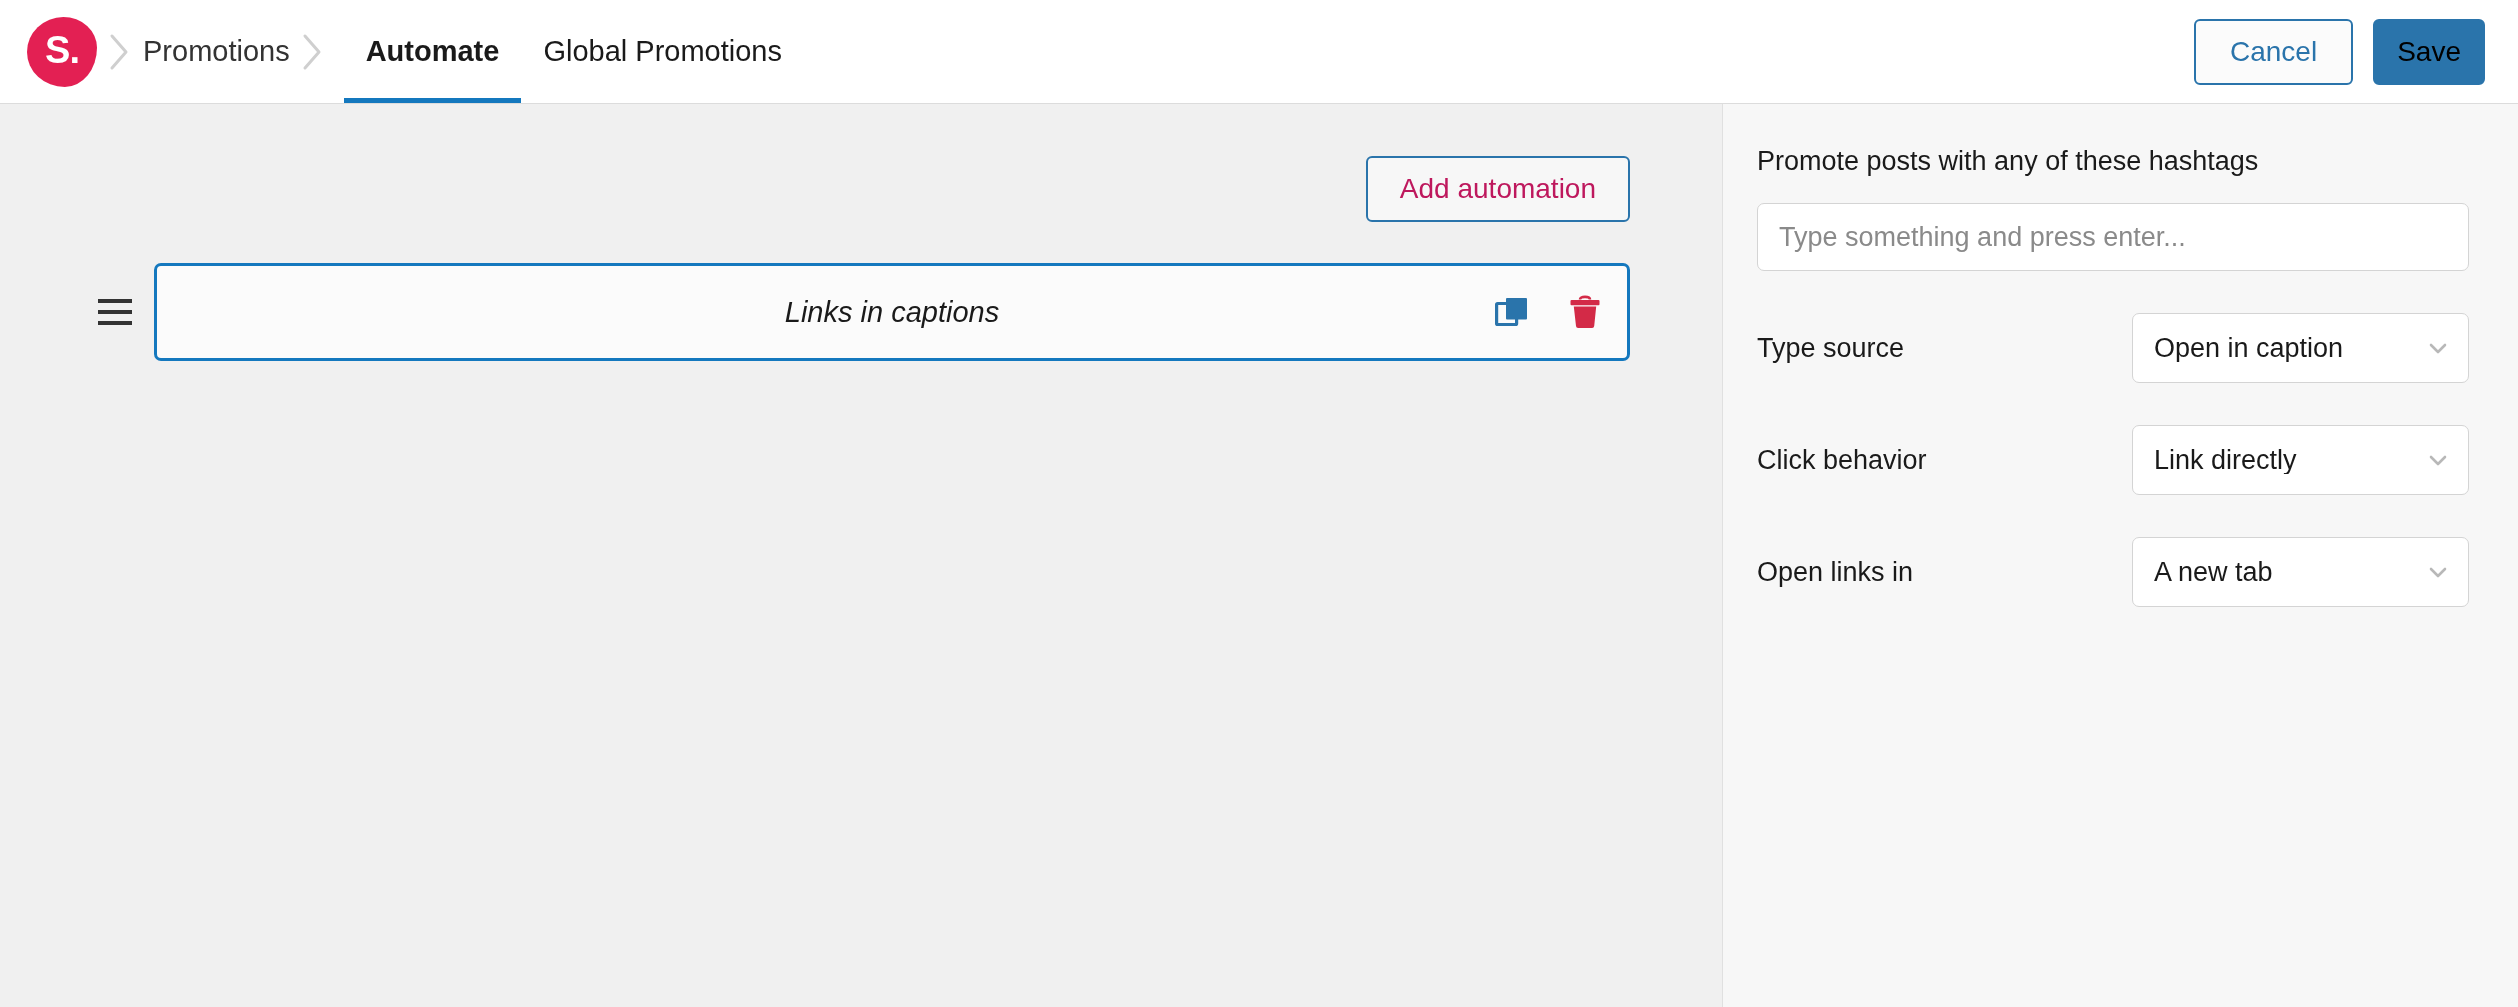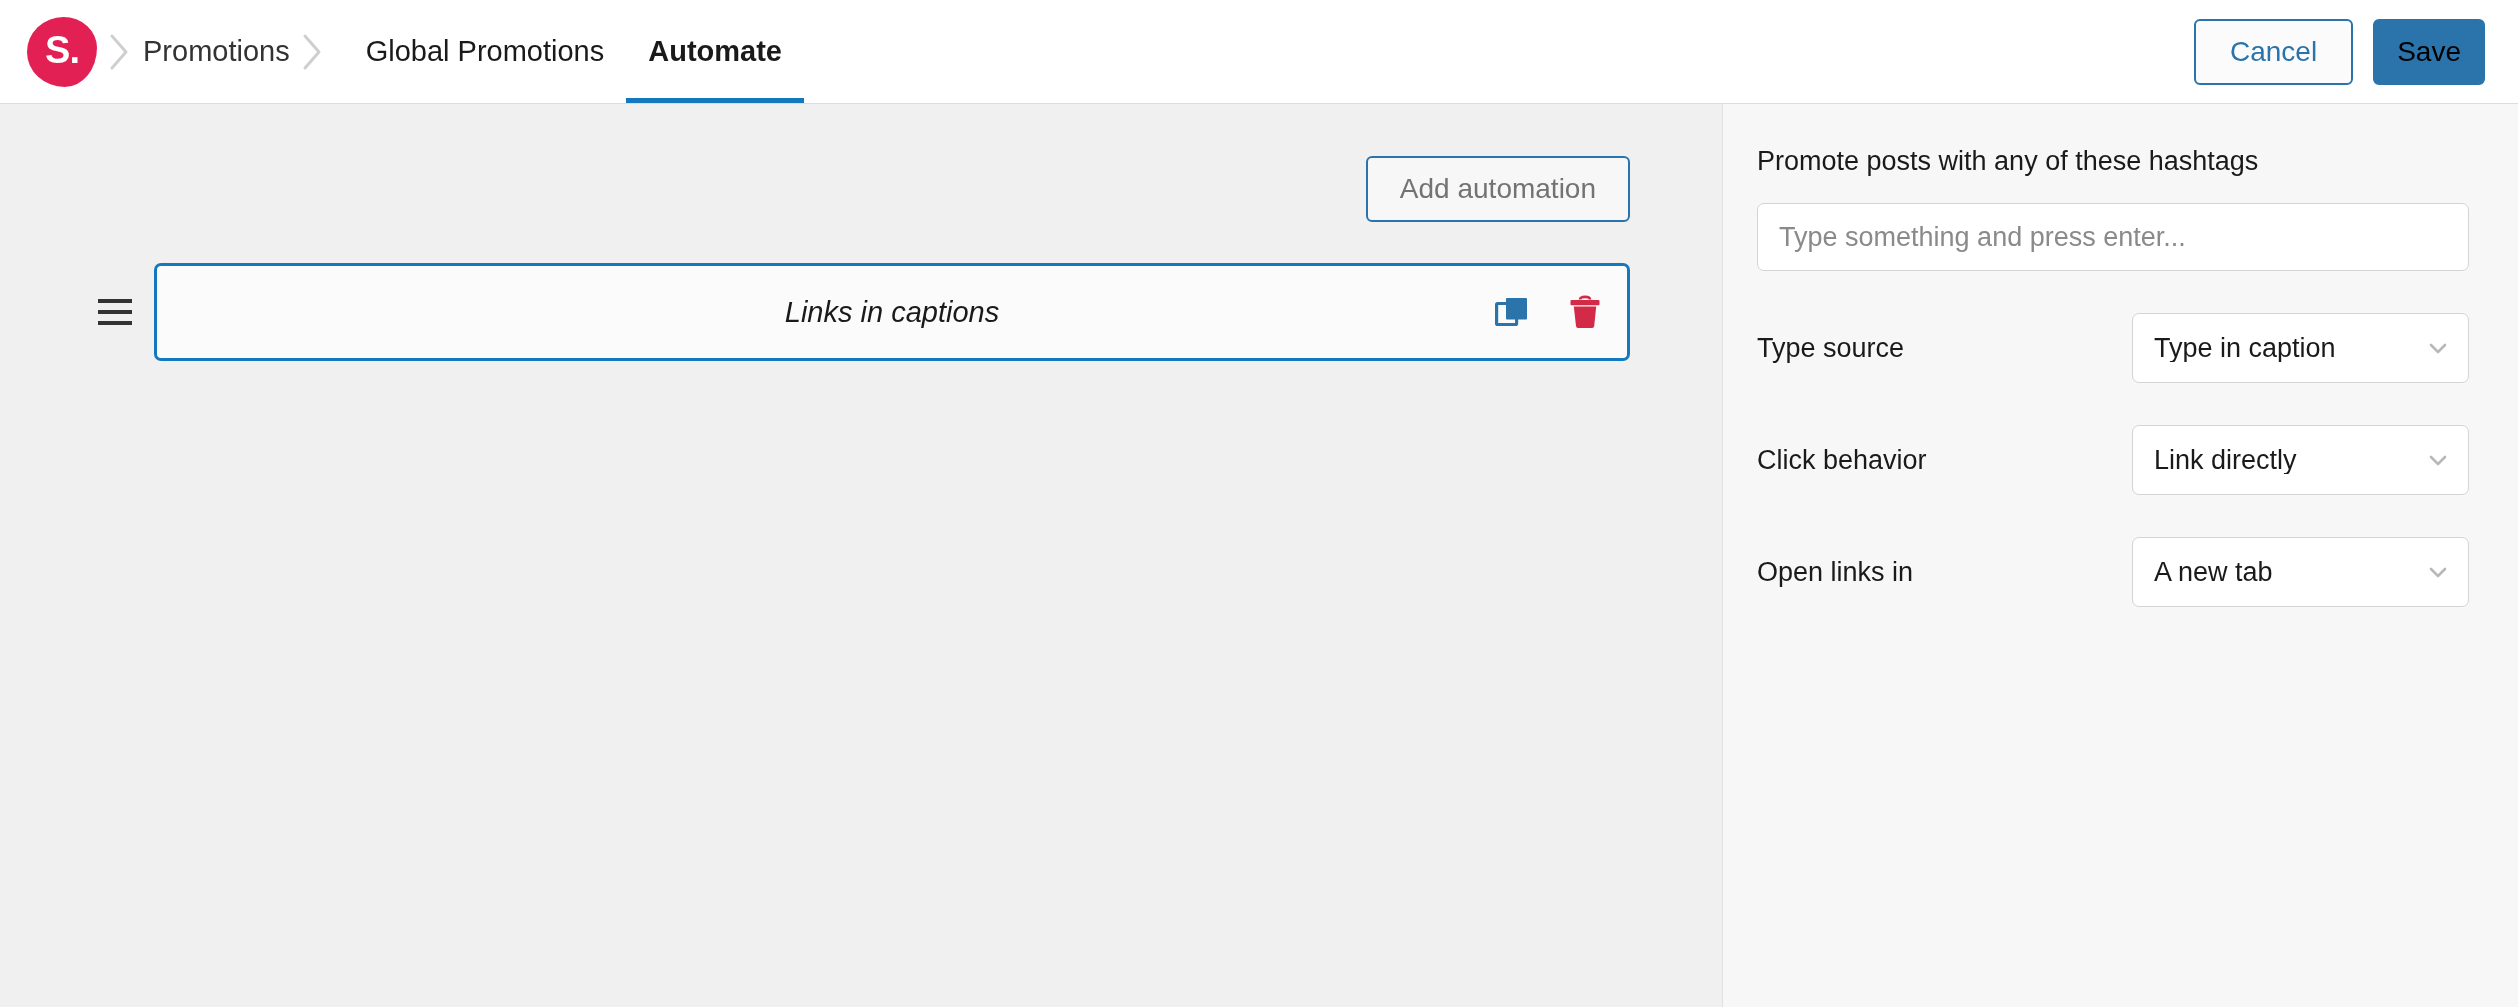--- a/index.html
+++ b/index.html
@@ -154,21 +154,21 @@
 
   .canvas-toolbar {
     display: flex;
     justify-content: flex-end;
     padding: 52px 92px 0 0;
   }
 
   .btn-add {
     background: #f7f7f7;
     border: 2px solid #2a74ab;
-    color: #737373;
+    color: #be185d;
     height: 66px;
     padding: 0 32px;
     font-size: 28px;
   }
 
   .automation-row {
     display: flex;
     align-items: center;
     padding: 41px 92px 0 92px;
   }
@@ -324,25 +324,25 @@
 
     <div class="crumb">Promotions</div>
 
     <div class="crumb-sep">
       <svg width="24" height="40" viewBox="0 0 24 40" fill="none">
         <path d="M4 4 L18 20 L4 36" stroke="#cfcfcf" stroke-width="3" fill="none" stroke-linecap="round" stroke-linejoin="round"></path>
       </svg>
     </div>
 
     <div class="tabs">
+      <div class="tab active">
+        <span>Automate</span>
+      </div>
       <div class="tab">
         <span>Global Promotions</span>
-      </div>
-      <div class="tab active">
-        <span>Automate</span>
       </div>
     </div>
 
     <div class="header-spacer"></div>
 
     <div class="header-actions">
       <button class="btn btn-outline">
         <span>Cancel</span>
       </button>
       <button class="btn btn-primary">
@@ -400,21 +400,21 @@
 
     <div class="panel">
 
       <div class="panel-label">Promote posts with any of these hashtags</div>
 
       <input class="tag-input" type="text" placeholder="Type something and press enter..." value="" style="">
 
       <div class="field-row">
         <div class="field-label">Type source</div>
         <div class="select-wrap">
-          <span class="select-value">Type in caption</span>
+          <span class="select-value">Open in caption</span>
           <span class="chev">
             <svg width="28" height="28" viewBox="0 0 28 28" fill="none">
               <path d="M7 11 L14 18 L21 11" stroke="#b8b8b8" stroke-width="2.6" fill="none" stroke-linecap="round" stroke-linejoin="round"></path>
             </svg>
           </span>
         </div>
       </div>
 
       <div class="field-row">
         <div class="field-label">Click behavior</div>

